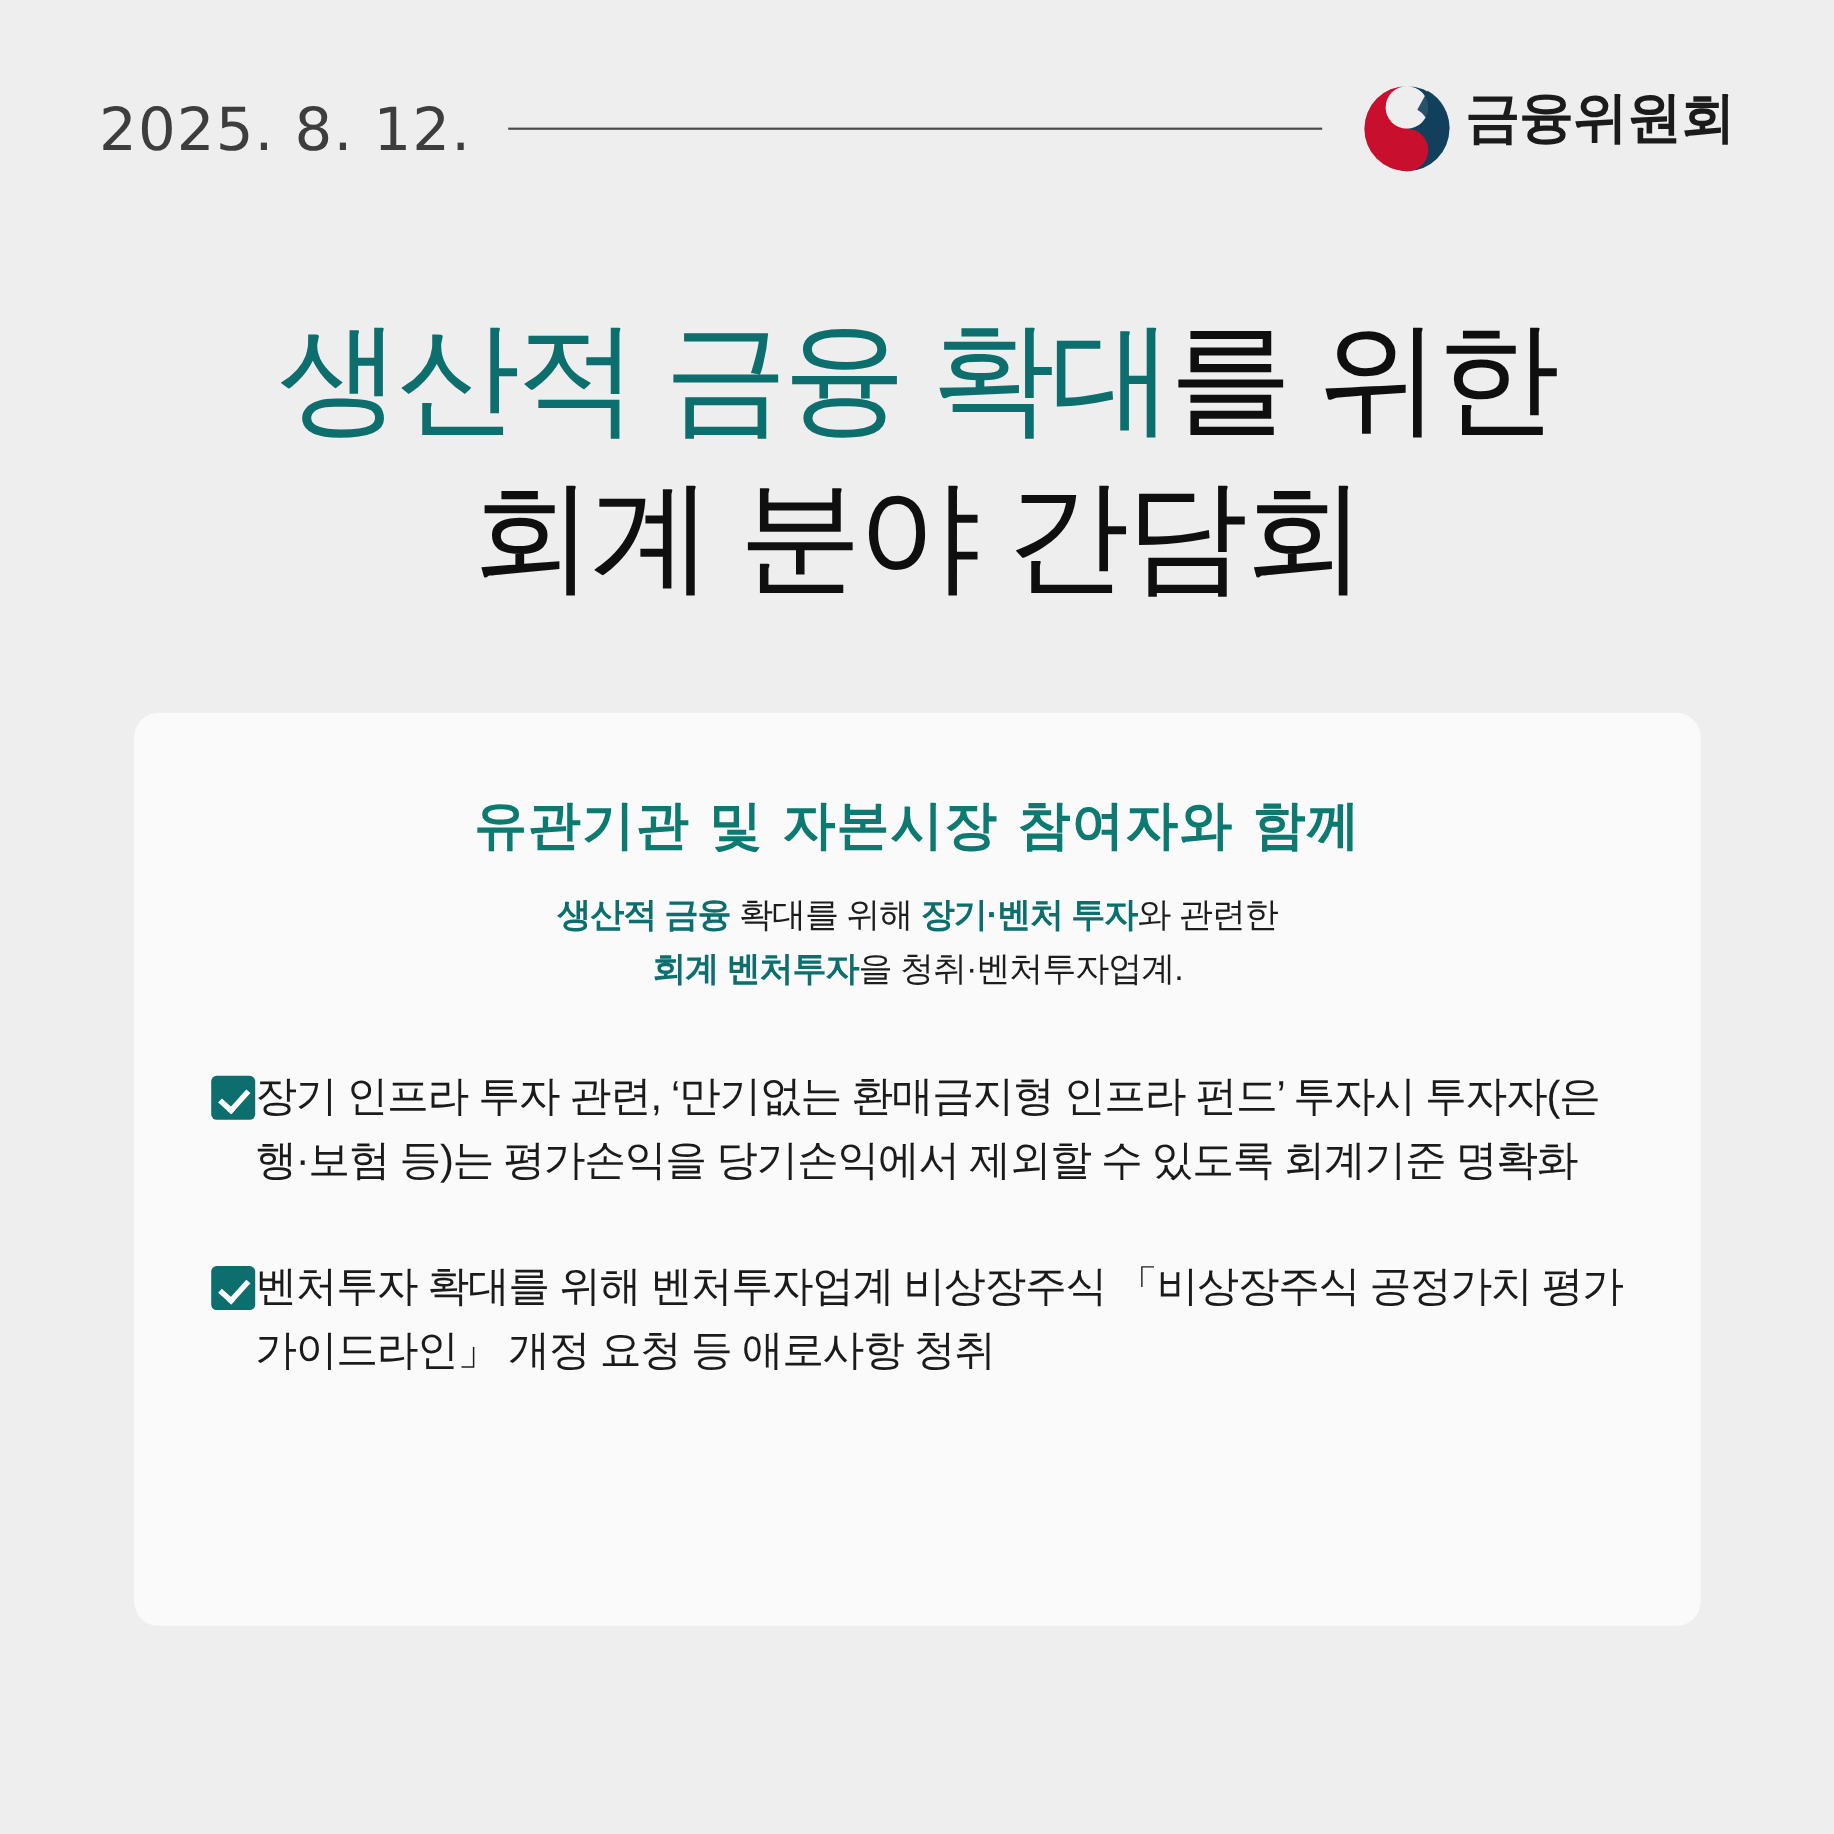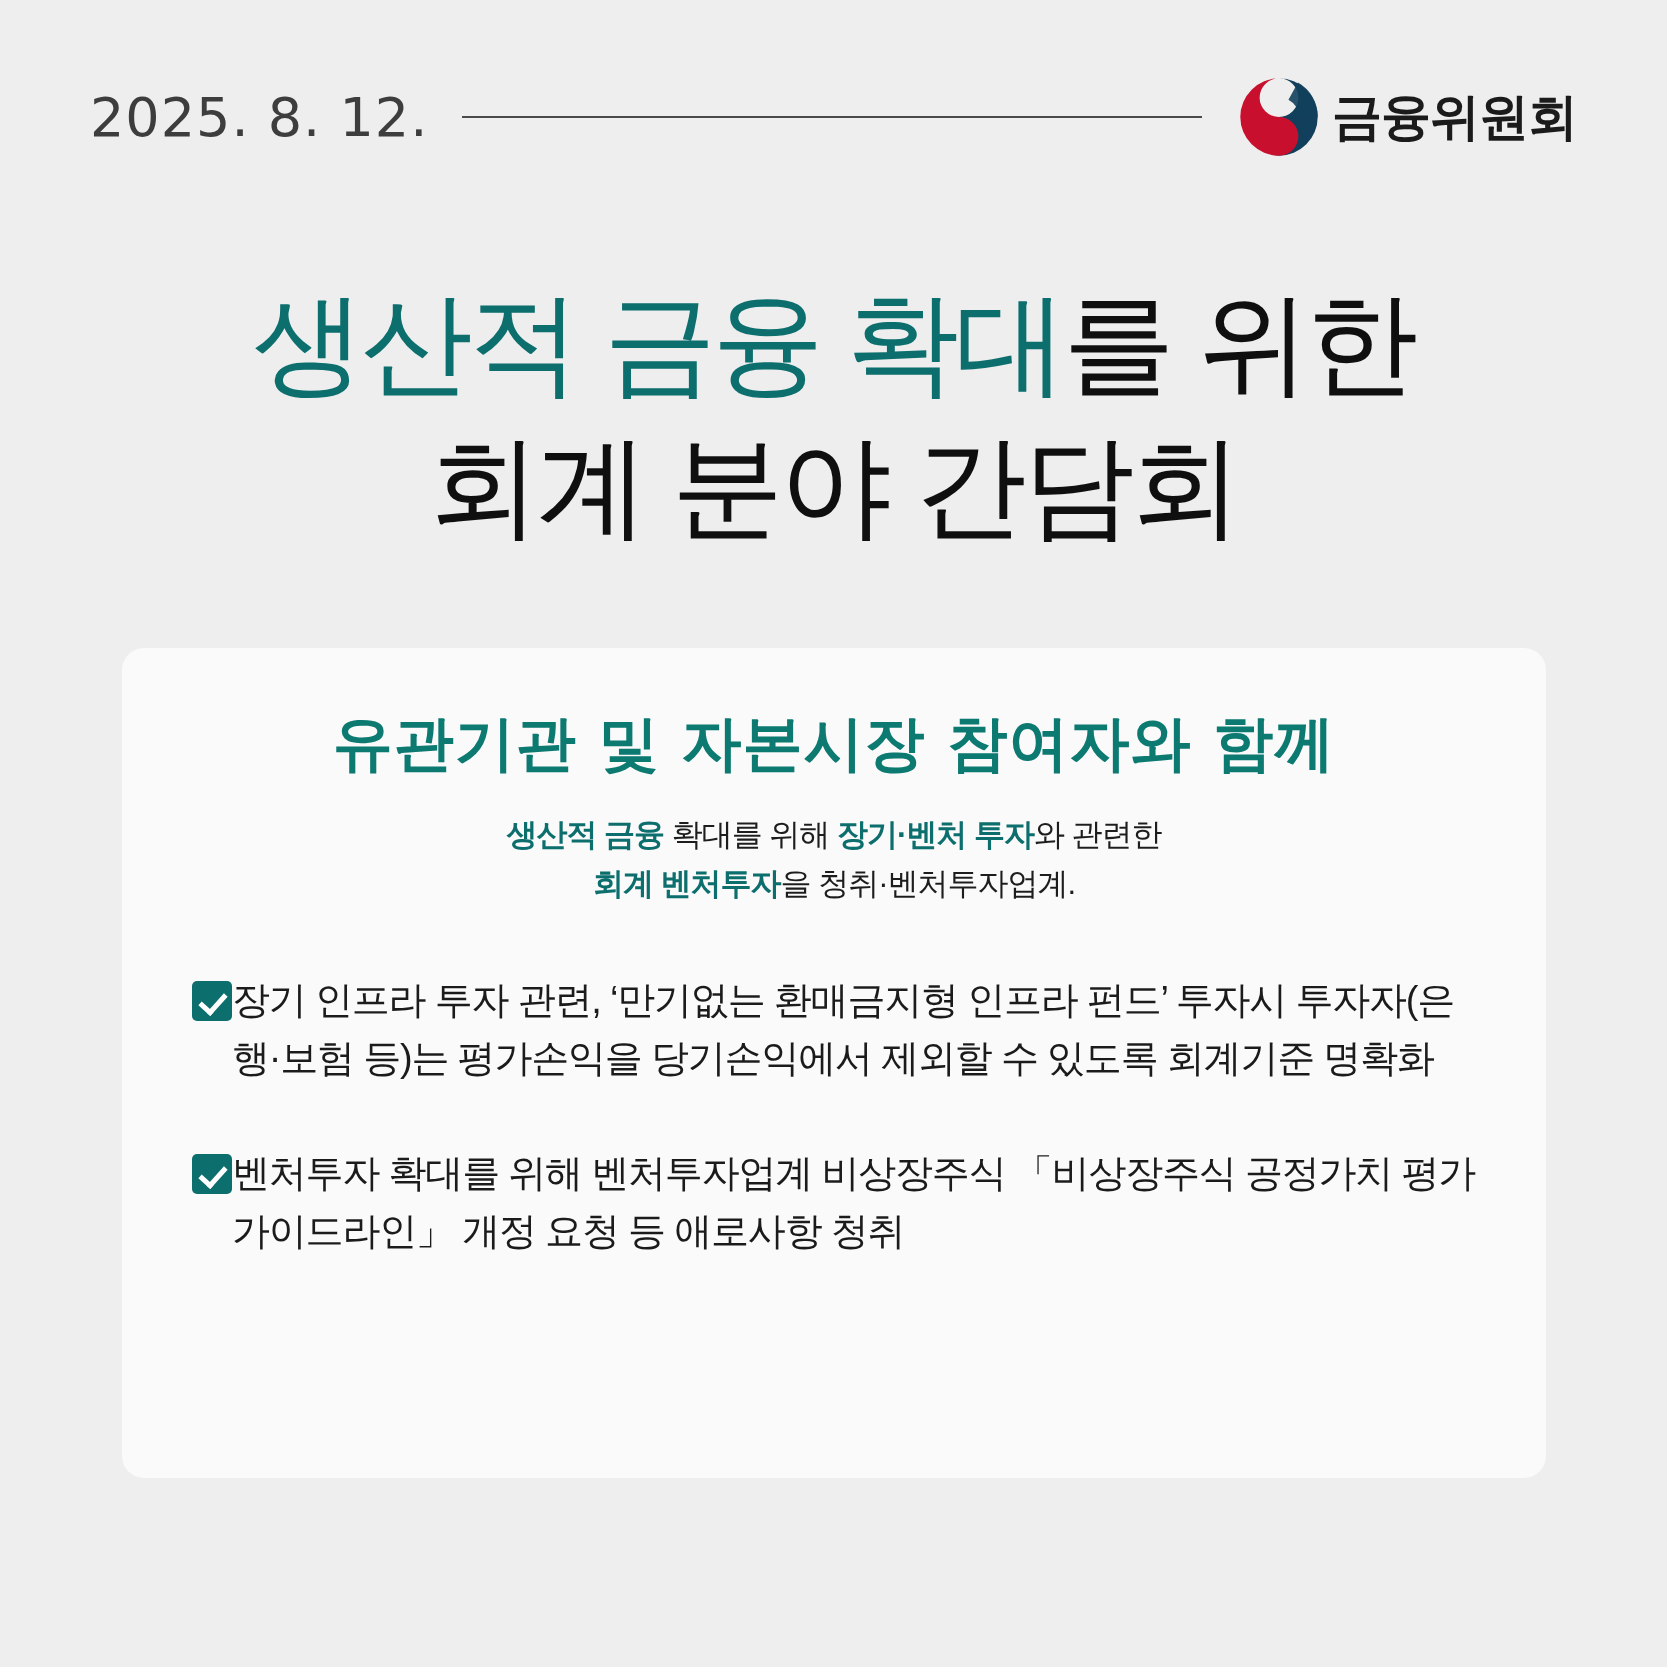--- a/index.html
+++ b/index.html
@@ -36,21 +36,20 @@
     font-family: "DejaVu Sans", sans-serif;
   }
   .header-rule {
     flex: 1;
     height: 2px;
     background: #4a4a4a;
     margin: 0 34px 0 34px;
   }
   .brand {
     display: flex;
-    align-items: center;
     gap: 10px;
     white-space: nowrap;
   }
   .taegeuk {
     width: 86px;
     height: 86px;
     position: relative;
     flex: none;
   }
   .brand-name {
@@ -87,25 +86,26 @@
     left: 122px;
     width: 1424px;
     height: 830px;
     background: #fafafa;
     border-radius: 22px;
     box-sizing: border-box;
     padding: 56px 70px 0 70px;
   }
   .handwrite {
     text-align: center;
-    font-size: 60px;
+    font-size: 48px;
     color: #0d7a72;
     font-weight: 700;
     letter-spacing: 1px;
     font-family: "DejaVu Sans", sans-serif;
+    margin-top: 14px;
   }
   .lead {
     text-align: center;
     font-size: 31px;
     line-height: 1.58;
     color: #1d1d1d;
     margin-top: 26px;
     letter-spacing: -1px;
   }
   .lead b {

